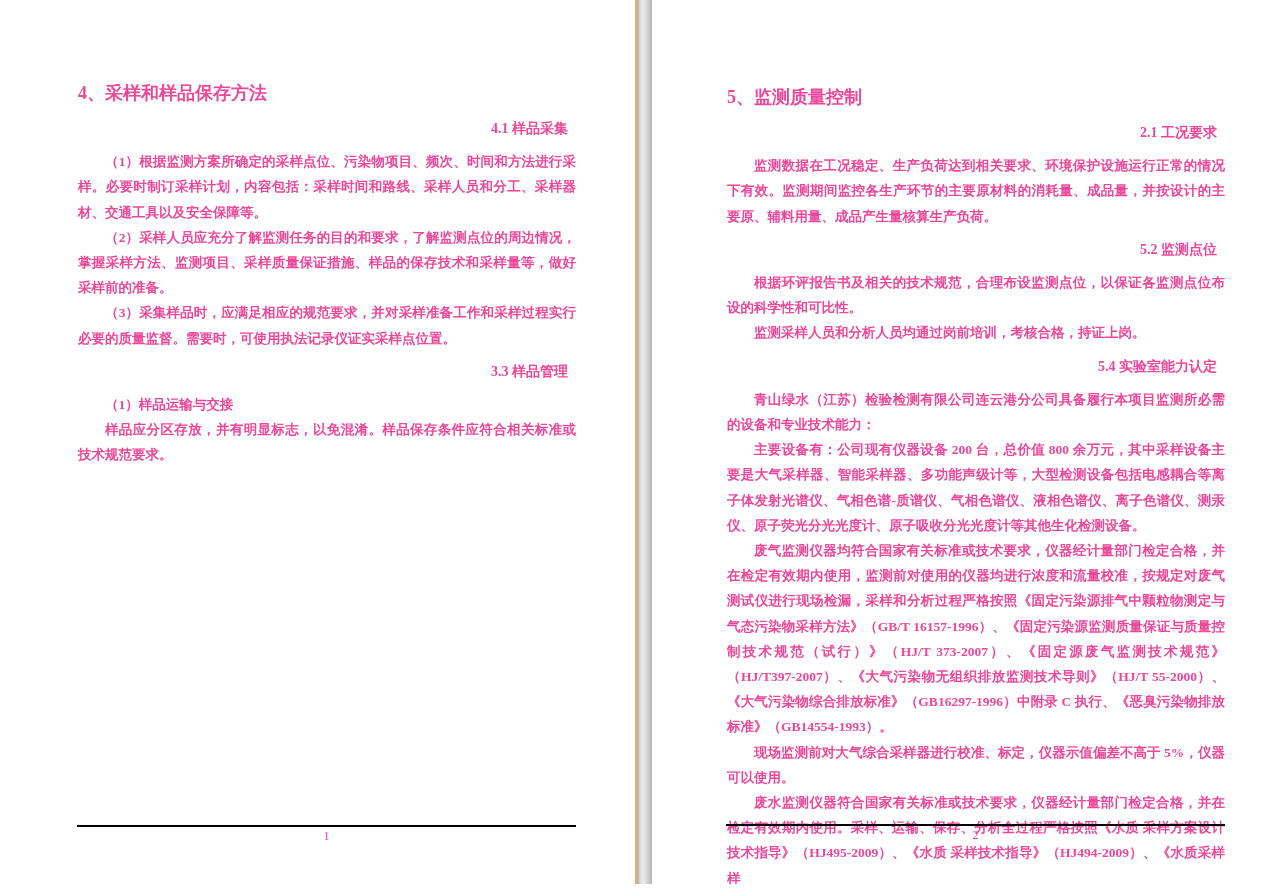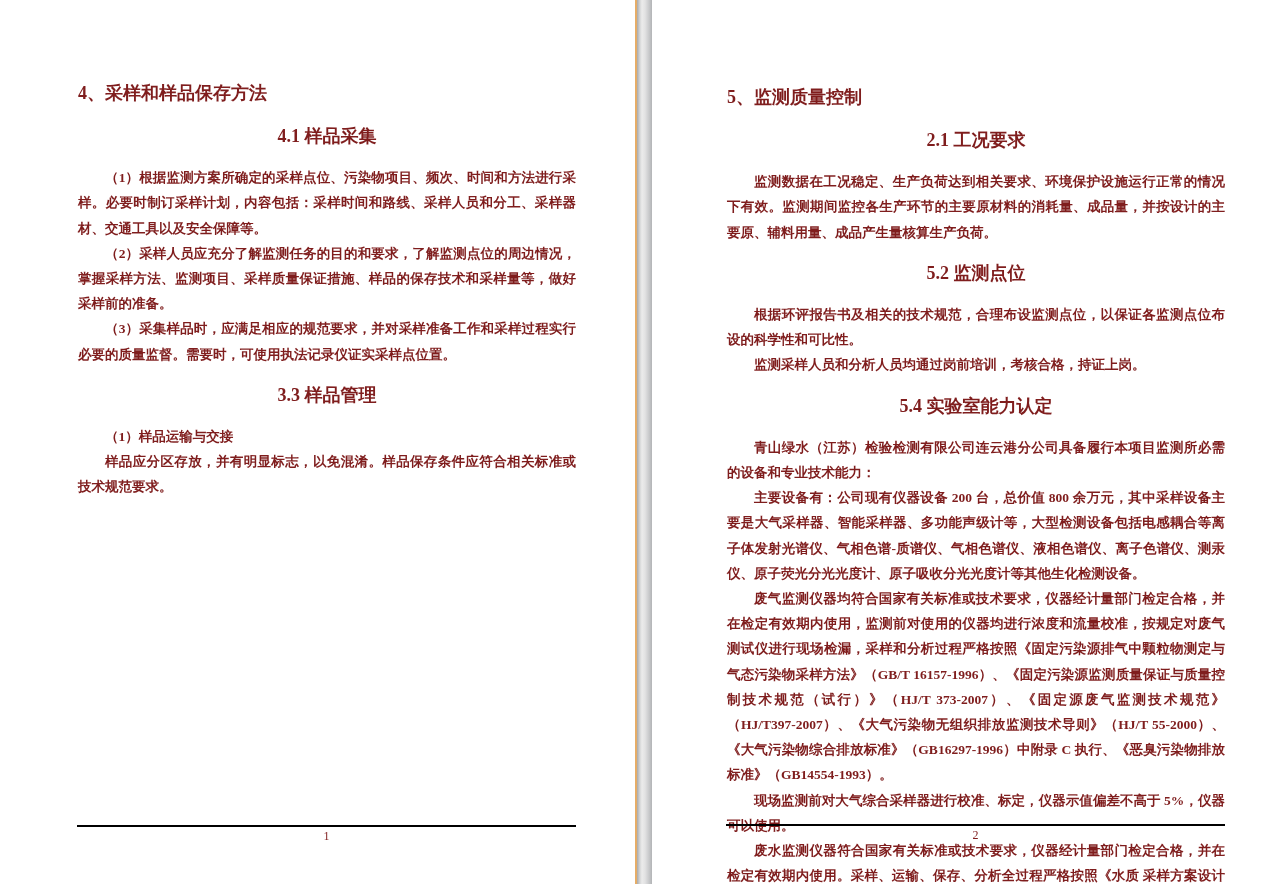--- a/index.html
+++ b/index.html
@@ -3,21 +3,21 @@
 <meta charset="utf-8">
 <style>
   html, body { margin: 0; padding: 0; background: #ffffff; }
   .stage {
     position: relative;
     width: 1286px;
     height: 884px;
     background: #ffffff;
     overflow: hidden;
     font-family: "Liberation Serif", "DejaVu Serif", serif;
-    color: #7f1d1d;
+    color: #ec4899;
   }
   .page {
     position: absolute;
     top: 0;
     height: 895px;
     background: #ffffff;
   }
   .page-left  { left: 0;     width: 635px; }
   .page-right { left: 652px; width: 634px; }
   .separator {
@@ -42,25 +42,25 @@
   .page-left  .page-content { left: 78px;  top: 78px; }
   .page-right .page-content { left: 75px;  top: 82px; }
   h1.doc-h1 {
     font-size: 18px;
     line-height: 30px;
     font-weight: bold;
     margin: 0 0 4px 0;
     text-align: left;
   }
   h2.doc-h2 {
-    font-size: 18px;
+    font-size: 14px;
     line-height: 25.2px;
     font-weight: bold;
-    margin: 16px;
-    text-align: center;
+    margin: 8px;
+    text-align: right;
   }
   p.doc-p {
     margin: 0;
     text-indent: 2em;
     font-weight: bold;
   }
   .footer-rule {
     position: absolute;
     width: 499px;
     border-top: 2px solid #000000;

